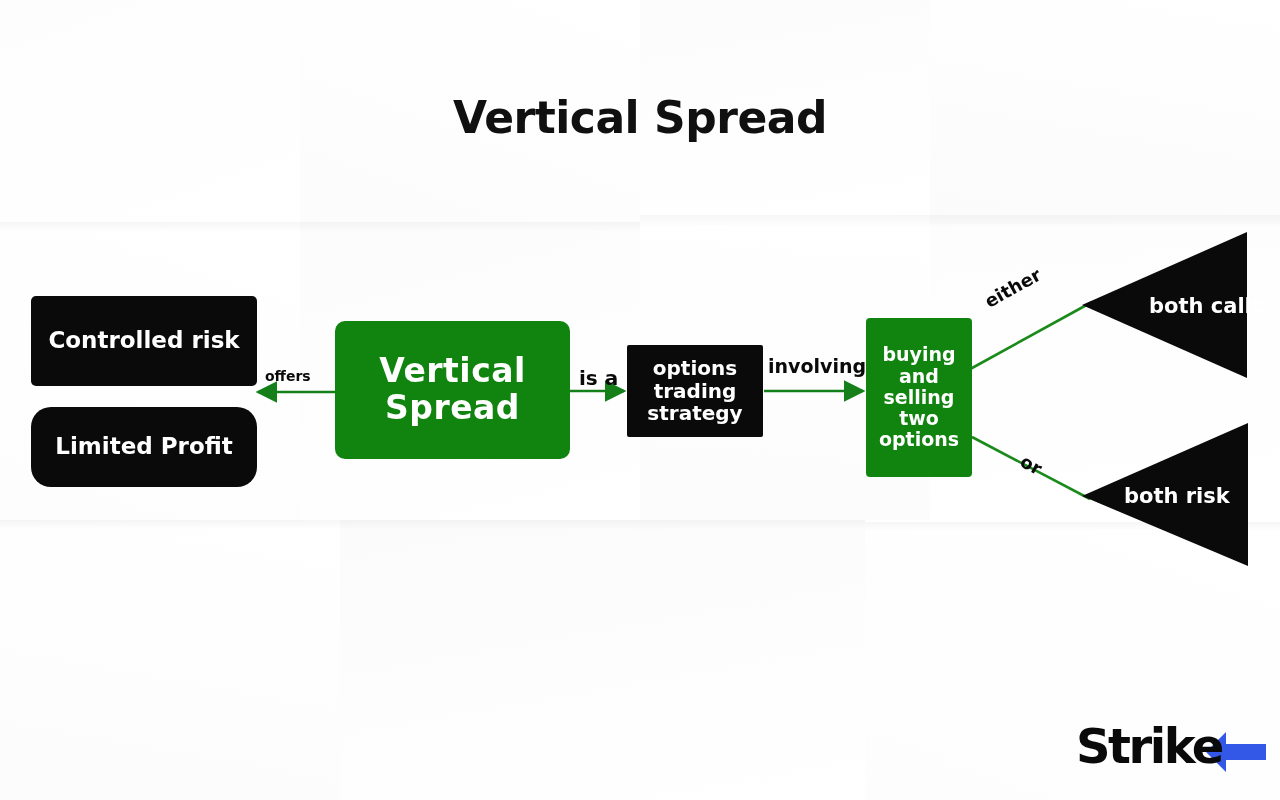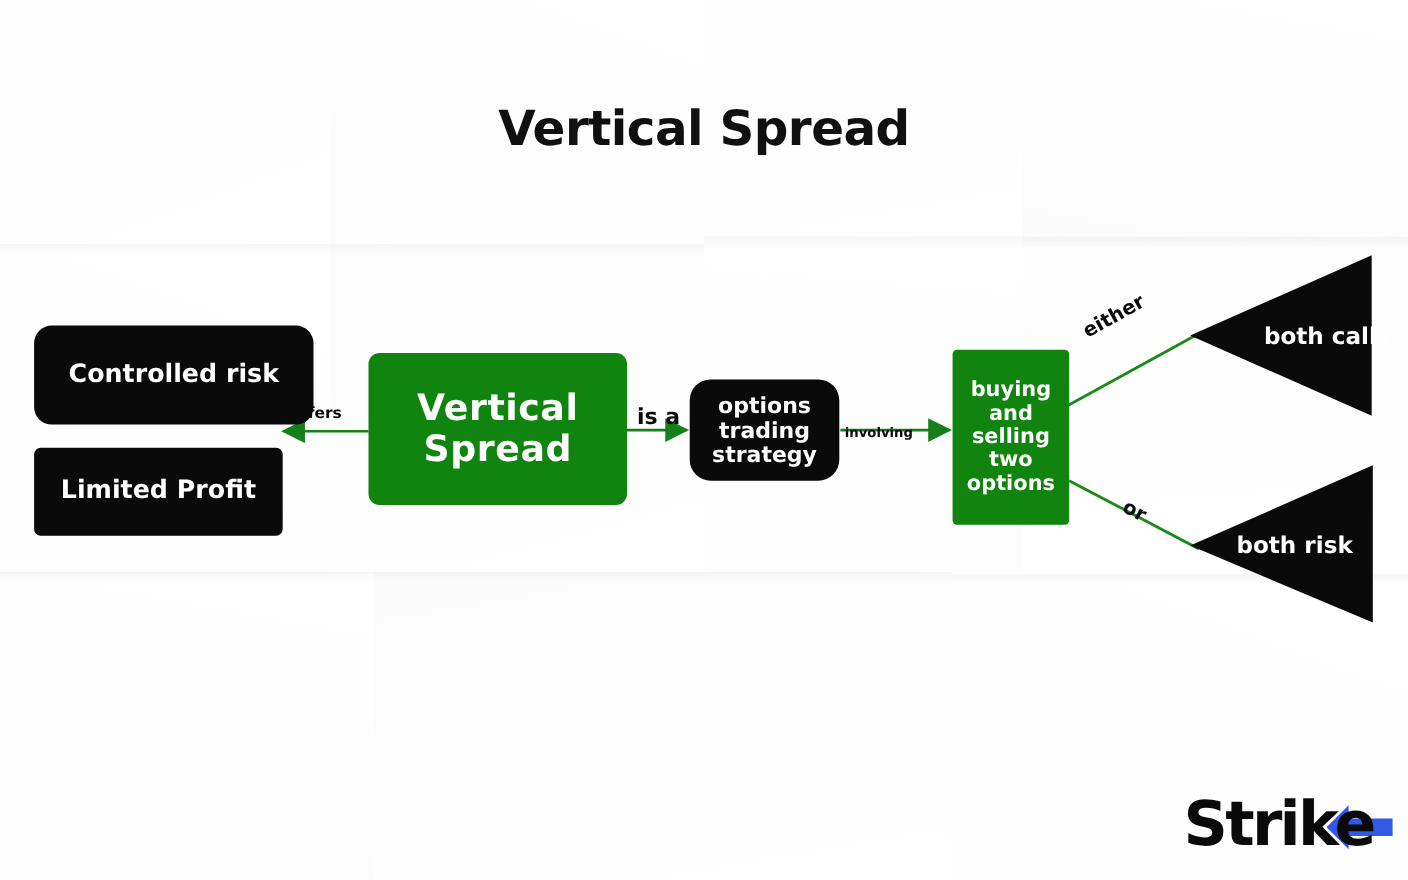--- a/index.html
+++ b/index.html
@@ -78,37 +78,37 @@
     text-align: center;
     font-weight: 700;
     color: #ffffff;
     box-sizing: border-box;
     font-family: "DejaVu Sans", "Liberation Sans", sans-serif;
     line-height: 1.12;
   }
   .node.black { background: #0a0a0a; border-radius: 9px; }
   .node.green { background: #10840f; border-radius: 9px; }
 
-  #node-controlled-risk { left: 31px;  top: 296px; width: 254px; height: 90px;  font-size: 23px; border-radius: 16px; }
-  #node-limited-profit  { left: 31px;  top: 407px; width: 226px; height: 80px;  font-size: 23px; border-radius: 6px; }
+  #node-controlled-risk { left: 31px;  top: 296px; width: 226px; height: 90px;  font-size: 23px; border-radius: 5px; }
+  #node-limited-profit  { left: 31px;  top: 407px; width: 226px; height: 80px;  font-size: 23px; border-radius: 20px; }
   #node-vertical-spread { left: 335px; top: 321px; width: 235px; height: 138px; font-size: 33px; border-radius: 10px; letter-spacing: 0.5px; }
-  #node-options-trading { left: 627px; top: 345px; width: 136px; height: 92px;  font-size: 20px; border-radius: 19px; }
+  #node-options-trading { left: 627px; top: 345px; width: 136px; height: 92px;  font-size: 20px; border-radius: 2px; }
   #node-buying-selling  { left: 866px; top: 318px; width: 106px; height: 159px; font-size: 19px; border-radius: 4px; }
 
   
   .edge-label {
     position: absolute;
     font-weight: 700;
     color: #0a0a0a;
     font-family: "DejaVu Sans", "Liberation Sans", sans-serif;
     white-space: nowrap;
   }
   #label-offers    { left: 265px; top: 368px; font-size: 14px; }
   #label-is-a      { left: 579px; top: 366px; font-size: 20px; }
-  #label-involving { left: 768px; top: 386px; font-size: 12px; text-align: center; }
+  #label-involving { left: 768px; top: 355px; font-size: 19px; text-align: center; }
   #label-either    { left: 986px; top: 292px; font-size: 18px; transform: rotate(-29deg); transform-origin: left center; }
   #label-or        { left: 1022px;top: 449px; font-size: 18px; transform: rotate(29deg);  transform-origin: left center; }
 
   
   .tri-text {
     position: absolute;
     font-weight: 700;
     color: #ffffff;
     font-size: 21px;
     font-family: "DejaVu Sans", "Liberation Sans", sans-serif;
@@ -130,21 +130,21 @@
     position: absolute;
     left: 1070px;
     top: 716px;
     width: 200px;
     height: 72px;
   }
   .logo-text {
     position: absolute;
     left: 6px;
     top: 6px;
-    font-size: 56px;
+    font-size: 48px;
     font-weight: 700;
     letter-spacing: -2.5px;
     color: #0a0a0a;
     font-family: "DejaVu Sans", "Liberation Sans", sans-serif;
     line-height: 1;
   }
 </style>
 </head>
 <body>
 

